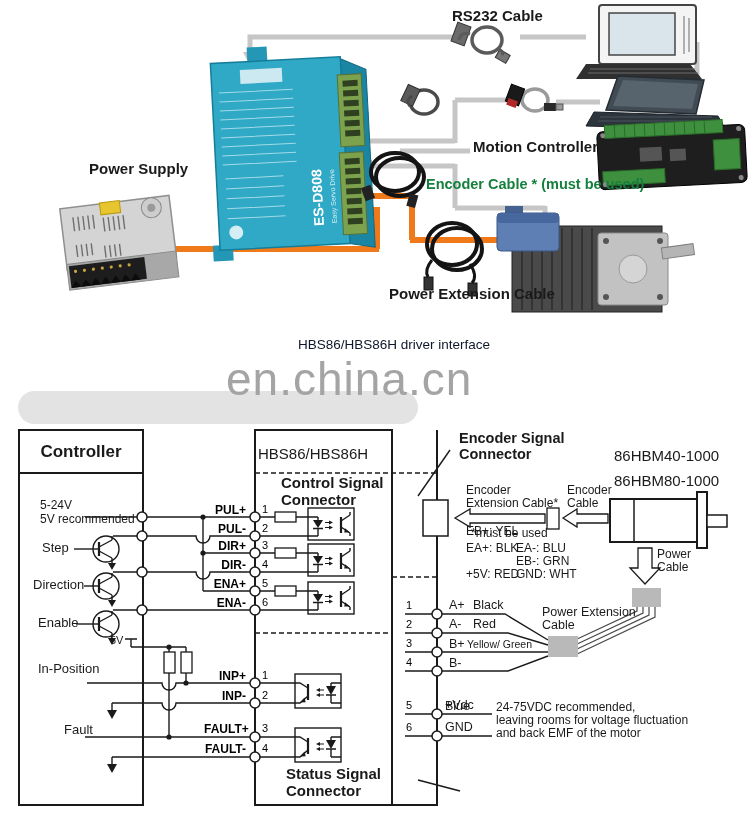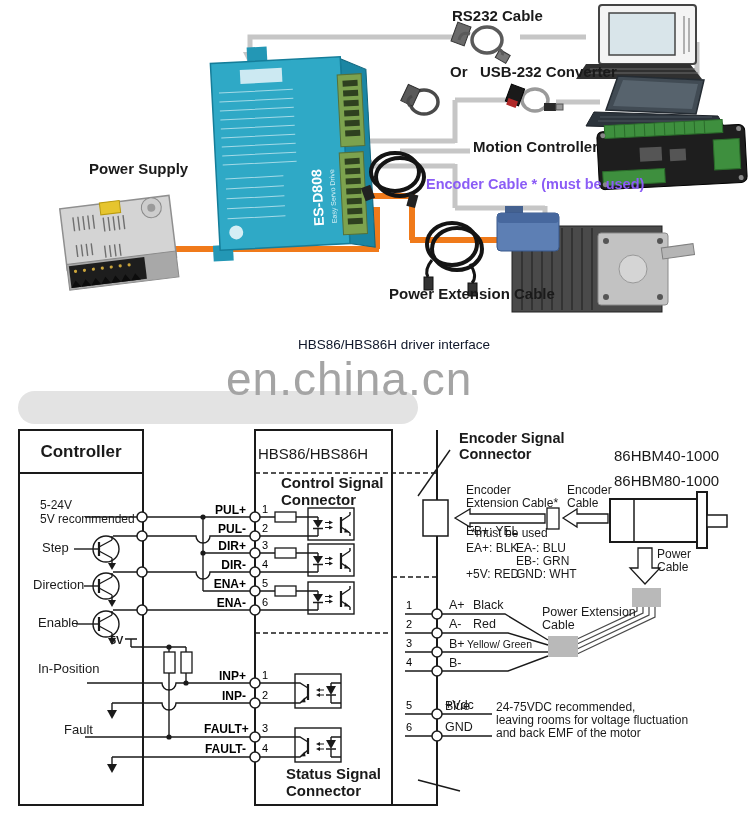--- a/index.html
+++ b/index.html
@@ -342,39 +342,38 @@
       <rect x="697" y="492" width="10" height="56" stroke-width="2"></rect>
       <rect x="707" y="515" width="20" height="12" stroke-width="1.5"></rect>
     </g>
 
     <path d="M637,607 L637,611 L575,640 M643,607 L643,613 L575,645 M649,607 L649,615 L575,650 M655,607 L655,617 L575,655" stroke="#4a4a4a" stroke-width="1.2" fill="none"></path>
     <rect x="632" y="588" width="29" height="19" fill="#b9b9b9"></rect>
     <rect x="548" y="636" width="30" height="21" fill="#b9b9b9"></rect>
   </svg>
 
   <div class="lb w600" style="left:452px;top:8px;font-size:15px;">RS232 Cable</div>
-  <div class="lb w600" style="left:450px;top:64px;font-size:15px;">Or   USB-232 Converter</div>
   <div class="lb w600" style="left:473px;top:139px;font-size:15px;">Motion Controller</div>
-  <div class="lb bold" style="left:426px;top:177px;font-size:14.5px;color:#8b5cf6;">Encoder Cable * (must be used)</div>
+  <div class="lb bold" style="left:426px;top:177px;font-size:14.5px;color:#15803d;">Encoder Cable * (must be used)</div>
   <div class="lb w600" style="left:89px;top:161px;font-size:15px;">Power Supply</div>
   <div class="lb w600" style="left:389px;top:286px;font-size:15px;">Power Extension Cable</div>
   <div class="lb" style="left:298px;top:338px;font-size:13.5px;color:#0f172a;">HBS86/HBS86H driver interface</div>
 
   <div class="lb bold" style="left:19px;top:443px;width:124px;text-align:center;font-size:17px;">Controller</div>
   <div class="lb" style="left:258px;top:446px;width:134px;text-align:left;font-size:15px;">HBS86/HBS86H</div>
   <div class="lb bold wrap" style="left:281px;top:475px;width:112px;font-size:15px;line-height:16.5px;">Control Signal Connector</div>
   <div class="lb bold wrap" style="left:459px;top:430px;width:115px;font-size:14.5px;line-height:16px;">Encoder Signal Connector</div>
   <div class="lb bold wrap" style="left:286px;top:766px;width:110px;font-size:15px;line-height:16.5px;">Status Signal Connector</div>
 
   <div class="lb small" style="left:40px;top:499px;">5-24V</div>
   <div class="lb small" style="left:40px;top:513px;">5V recommended</div>
   <div class="lb" style="left:42px;top:541px;font-size:13px;">Step</div>
   <div class="lb" style="left:33px;top:578px;font-size:13px;">Direction</div>
   <div class="lb" style="left:38px;top:616px;font-size:13px;">Enable</div>
-  <div class="lb" style="left:110px;top:635px;font-size:11px;font-weight:bold;">5V</div>
+  <div class="lb" style="left:110px;top:635px;font-size:11px;">5V</div>
   <div class="lb" style="left:38px;top:662px;font-size:13px;">In-Position</div>
   <div class="lb" style="left:64px;top:723px;font-size:13px;">Fault</div>
 
   <div class="sig" style="left:204px;top:503px;">PUL+</div>
   <div class="sig" style="left:204px;top:522px;">PUL-</div>
   <div class="sig" style="left:204px;top:539px;">DIR+</div>
   <div class="sig" style="left:204px;top:558px;">DIR-</div>
   <div class="sig" style="left:204px;top:577px;">ENA+</div>
   <div class="sig" style="left:204px;top:596px;">ENA-</div>
   <div class="num" style="left:262px;top:503px;">1</div>

